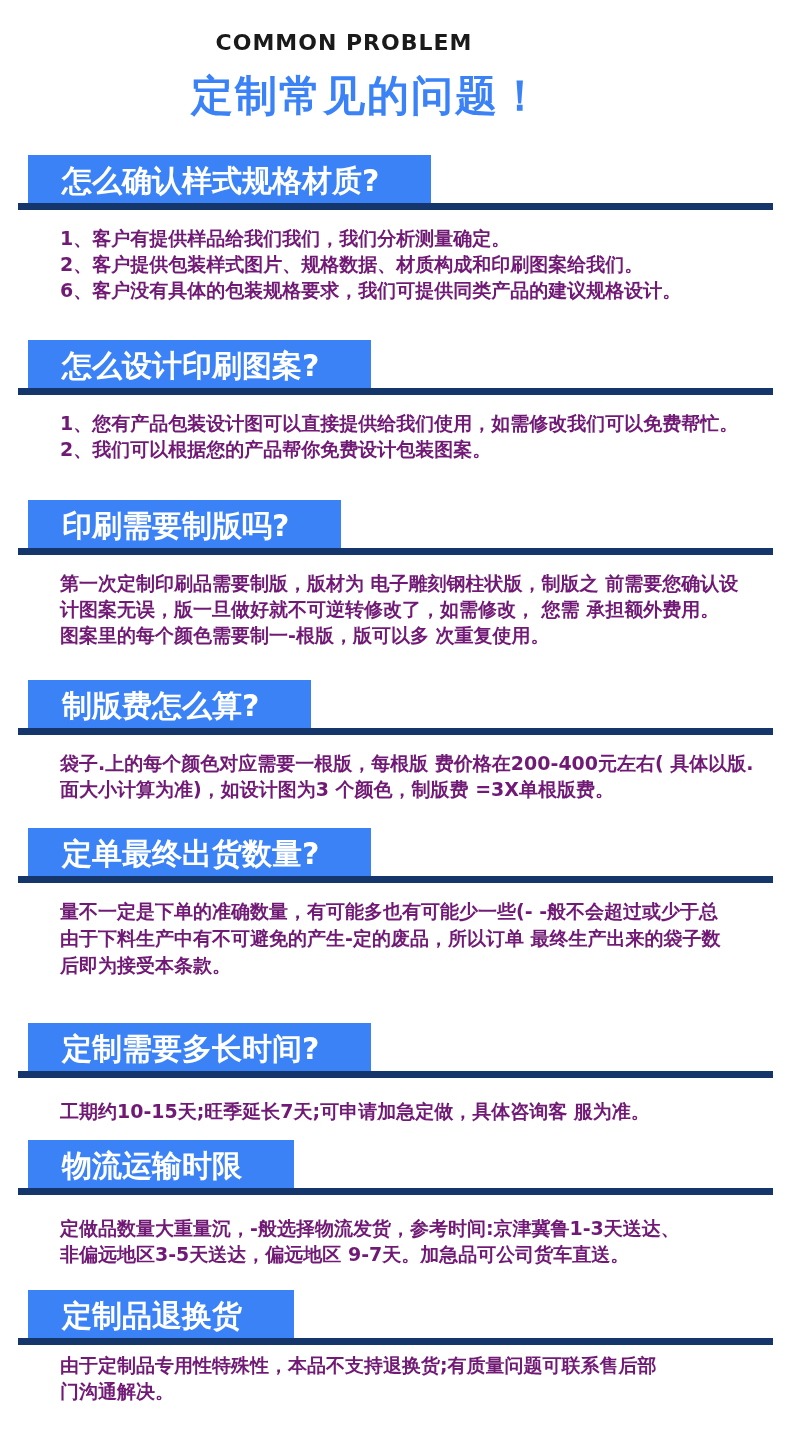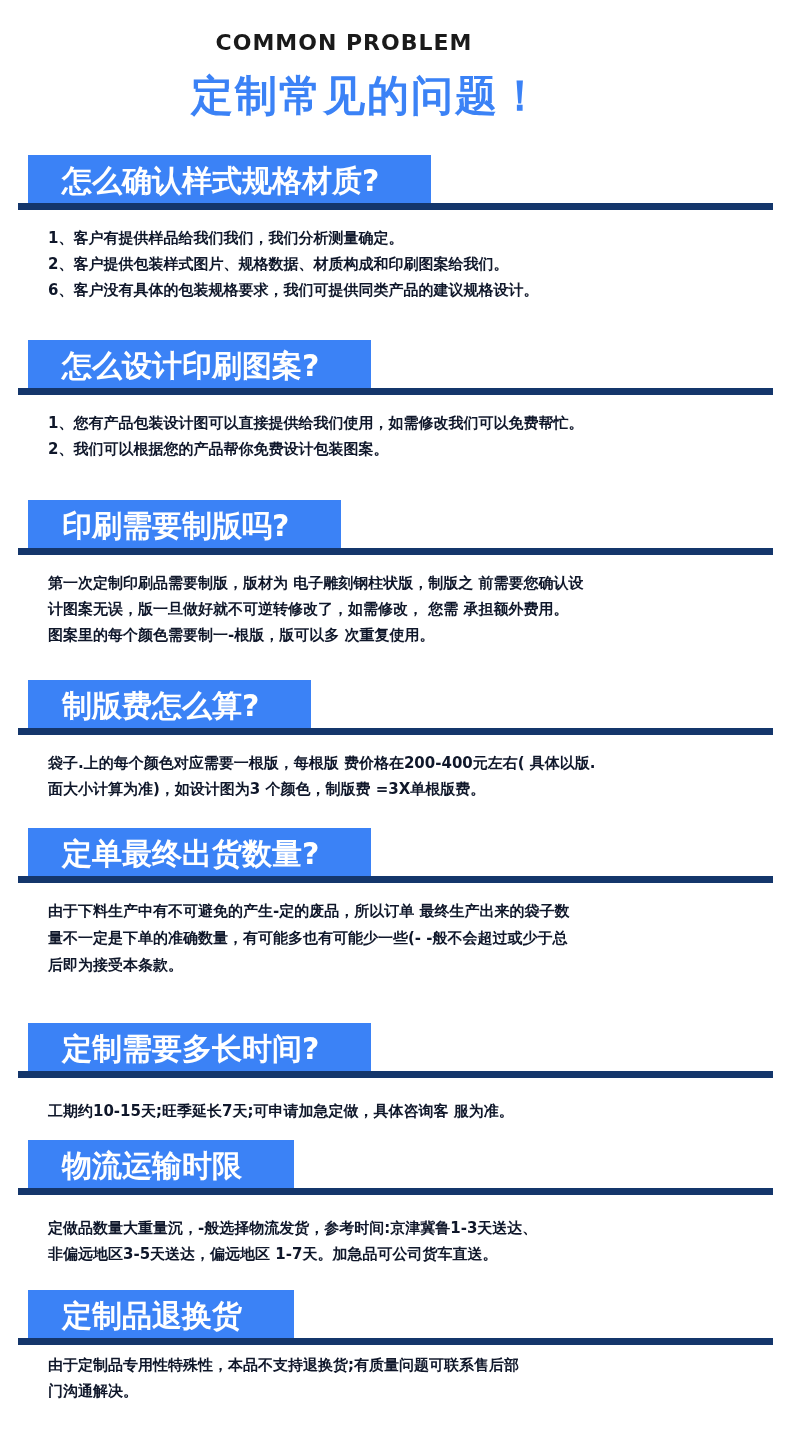--- a/index.html
+++ b/index.html
@@ -61,26 +61,26 @@
   .rule {
     position: absolute;
     left: 18px;
     top: 48px;
     width: 755px;
     height: 7px;
     background: #14366b;
   }
   .body {
     position: absolute;
-    left: 48px;
+    left: 60px;
     top: 70px;
     width: 710px;
-    font-size: 15px;
+    font-size: 19px;
     font-weight: bold;
-    color: #0f172a;
+    color: #701a75;
     line-height: 26px;
   }
   .body .line { white-space: nowrap; }
 </style>
 </head>
 <body>
 
 <div class="page">
 
   <div class="subtitle">COMMON PROBLEM</div>
@@ -131,22 +131,22 @@
       <div class="line">面大小计算为准)，如设计图为3 个颜色，制版费 =3X单根版费。</div>
     </div>
   </div>
 
   <div class="faq" style="top:828px;">
     <div class="banner">
       <span>定单最终出货数量?</span>
     </div>
     <div class="rule"></div>
     <div class="body" style="line-height:27px;">
+      <div class="line">量不一定是下单的准确数量，有可能多也有可能少一些(- -般不会超过或少于总</div>
       <div class="line">由于下料生产中有不可避免的产生-定的废品，所以订单 最终生产出来的袋子数</div>
-      <div class="line">量不一定是下单的准确数量，有可能多也有可能少一些(- -般不会超过或少于总</div>
       <div class="line">后即为接受本条款。</div>
     </div>
   </div>
 
   <div class="faq" style="top:1023px;">
     <div class="banner">
       <span>定制需要多长时间?</span>
     </div>
     <div class="rule"></div>
     <div class="body" style="top:75px;">
@@ -154,21 +154,21 @@
     </div>
   </div>
 
   <div class="faq" style="top:1140px;">
     <div class="banner">
       <span>物流运输时限</span>
     </div>
     <div class="rule"></div>
     <div class="body" style="top:75px;">
       <div class="line">定做品数量大重量沉，-般选择物流发货，参考时间:京津冀鲁1-3天送达、</div>
-      <div class="line">非偏远地区3-5天送达，偏远地区 1-7天。加急品可公司货车直送。</div>
+      <div class="line">非偏远地区3-5天送达，偏远地区 9-7天。加急品可公司货车直送。</div>
     </div>
   </div>
 
   <div class="faq" style="top:1290px;">
     <div class="banner">
       <span>定制品退换货</span>
     </div>
     <div class="rule"></div>
     <div class="body" style="top:62px;">
       <div class="line">由于定制品专用性特殊性，本品不支持退换货;有质量问题可联系售后部</div>

